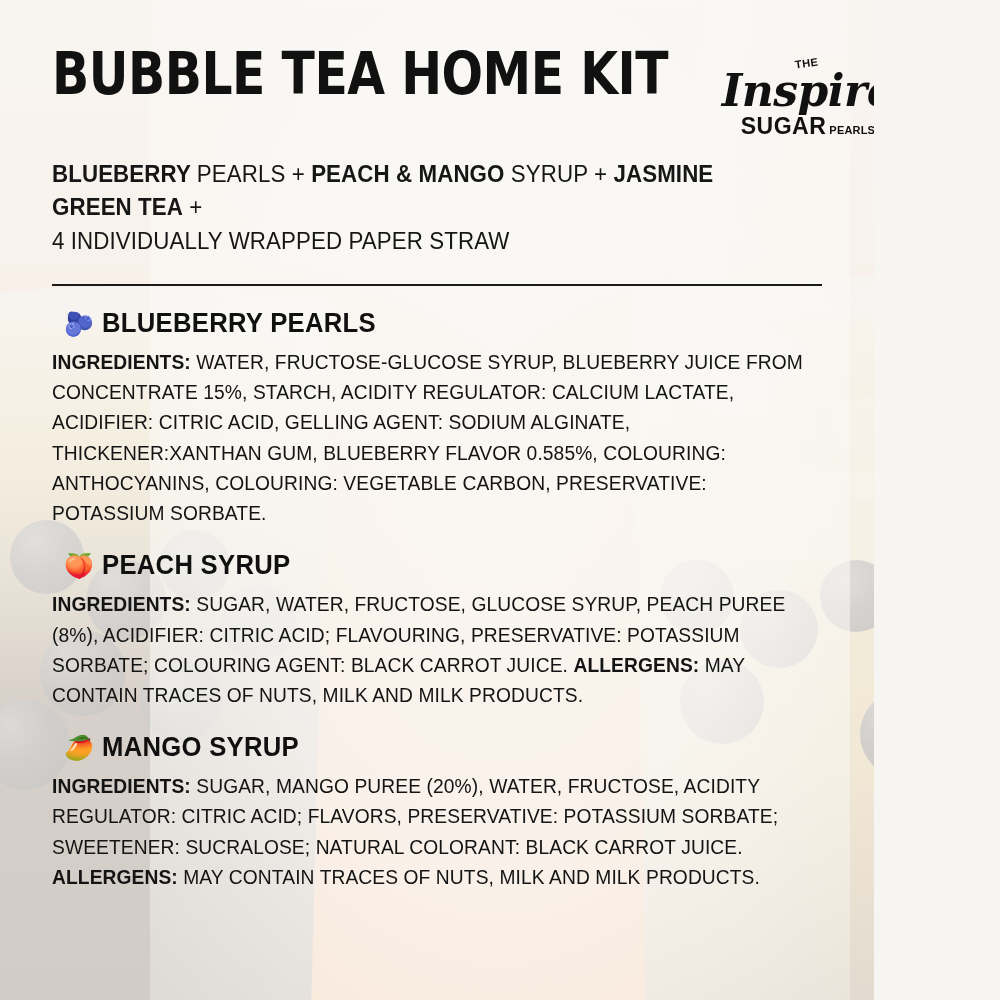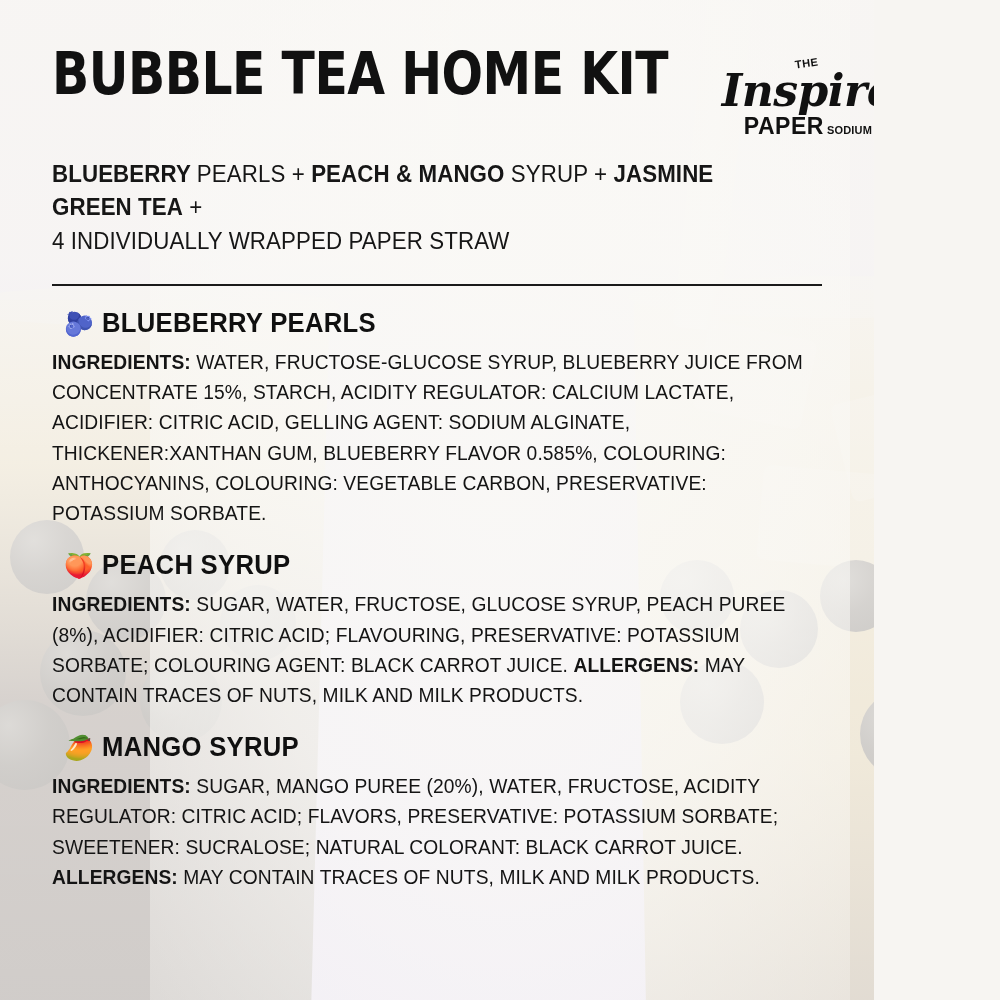--- a/index.html
+++ b/index.html
@@ -13,21 +13,21 @@
     background: #f7f5f2;
     overflow: hidden;
   }
 
   
   .page {
     position: relative;
     width: 874px;
     height: 1000px;
     overflow: hidden;
-    background: #c4b5fd;
+    background: #f97316;
   }
   .bg {
     position: absolute;
     inset: 0;
     overflow: hidden;
   }
   
   .cup-left {
     position: absolute;
     left: -40px;
@@ -276,21 +276,21 @@
 
   <div class="content">
 
     <div class="header-row">
       <div class="title">BUBBLE TEA HOME KIT</div>
       <div class="logo">
         <div>
           <span class="the">THE</span><span class="inspire">Inspire</span>
         </div>
         <div class="second-line">
-          <span class="food">PAPER</span><span class="company">SODIUM</span>
+          <span class="food">SUGAR</span><span class="company">PEARLS</span>
         </div>
       </div>
     </div>
 
     <div class="subtitle">
       <div>
         <b>BLUEBERRY </b><span class="thin">PEARLS + </span><b>PEACH &amp; MANGO </b><span class="thin">SYRUP + </span><b>JASMINE GREEN TEA</b><span class="thin"> +</span>
       </div>
       <div class="thin">4 INDIVIDUALLY WRAPPED PAPER STRAW</div>
     </div>

